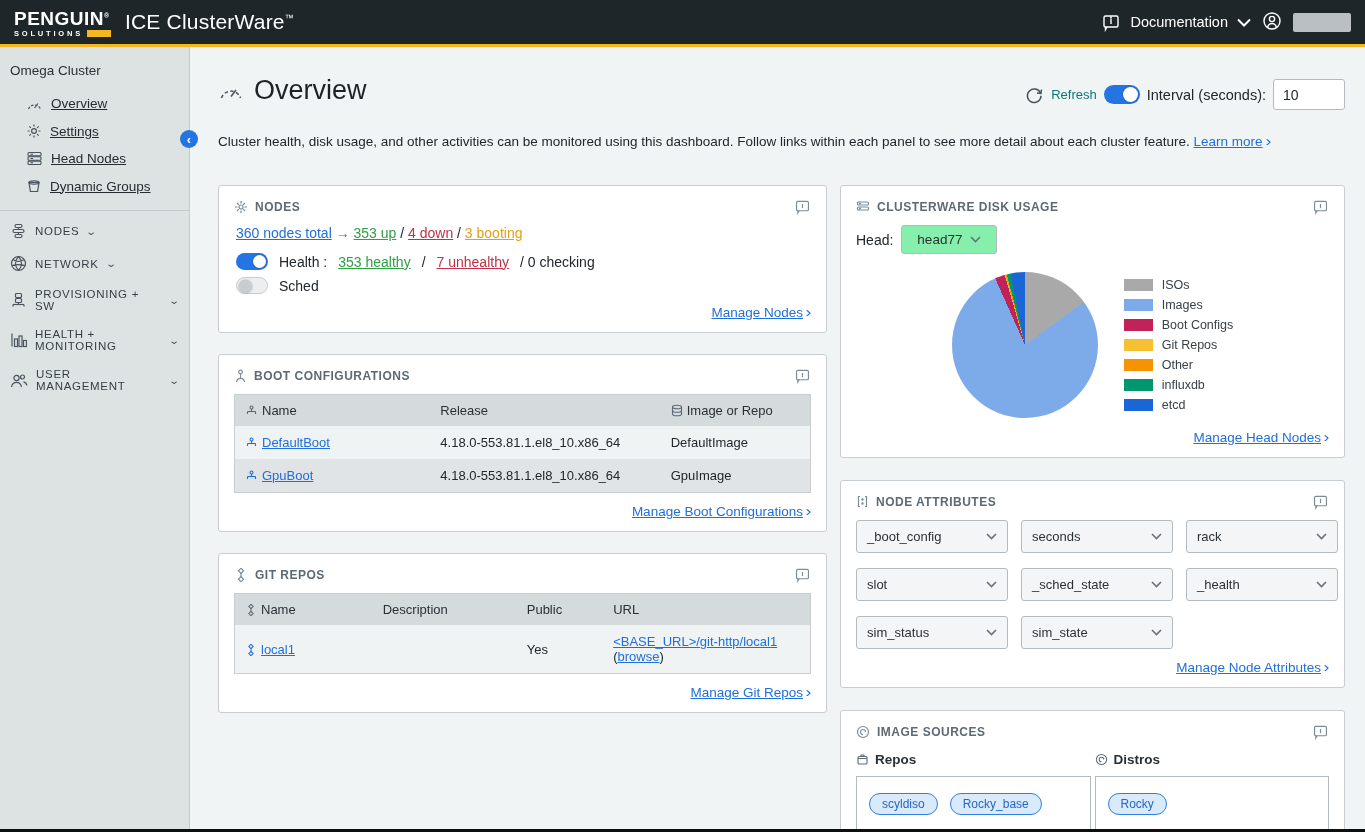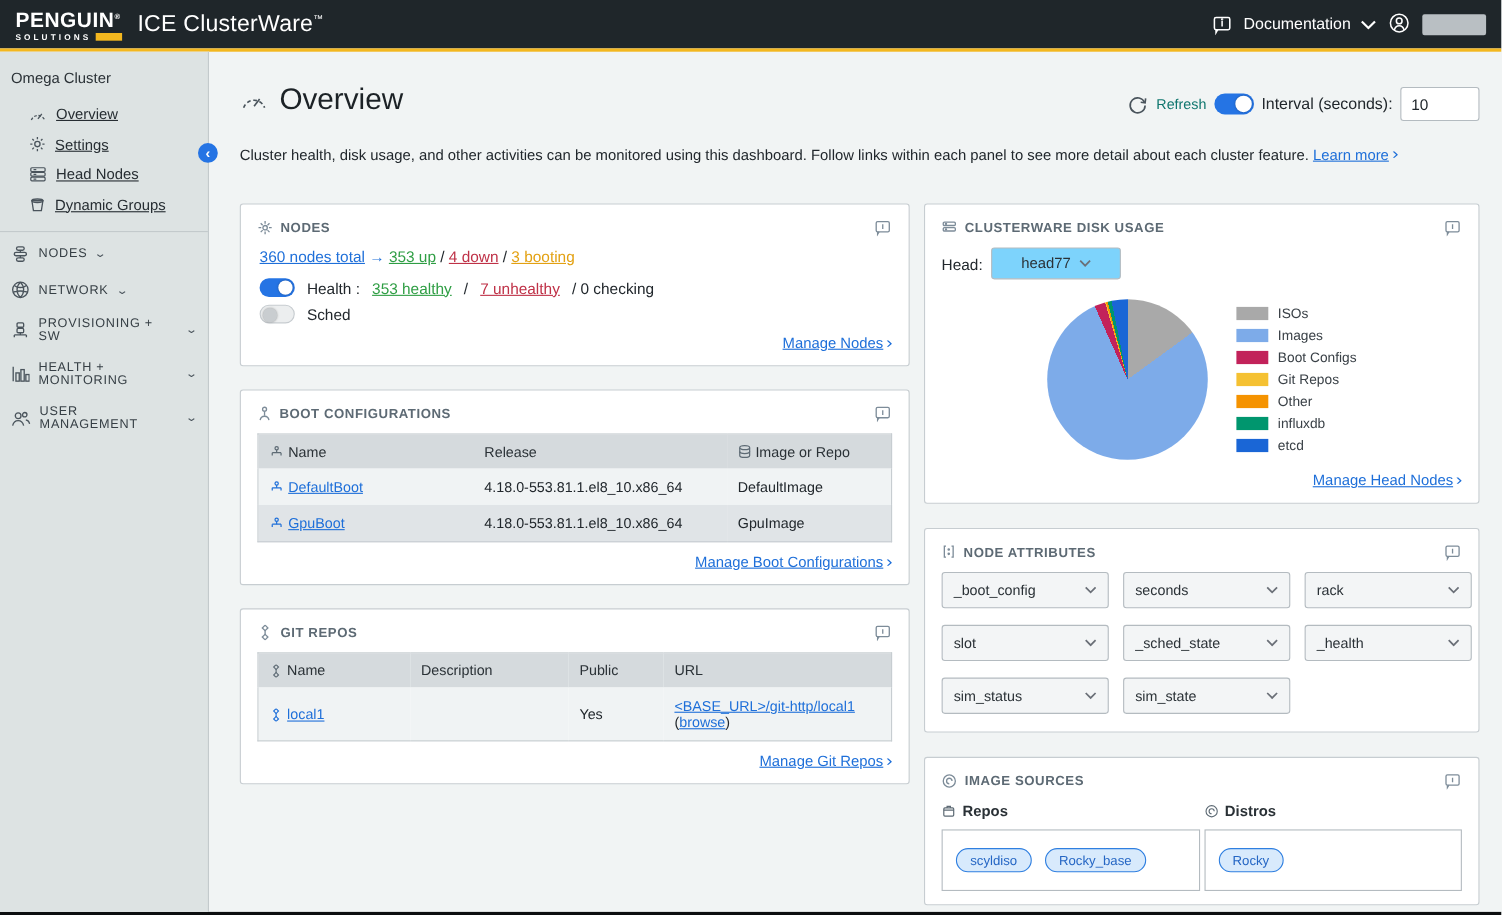--- a/index.html
+++ b/index.html
@@ -81,21 +81,21 @@
   
   table { width:100%; border-collapse:collapse; font-size:13px; border:1px solid #c7cdd1; }
   th { background:#d5dadd; text-align:left; font-weight:400; color:#2a3136; padding:8px 10px; }
   td { padding:9px 10px; color:#21272c; }
   tr.row-a td { background:#f0f3f4; }
   tr.row-b td { background:#e0e4e7; }
   th .icon, td .icon { vertical-align:-2px; margin-right:4px; }
 
   
   .head-row { display:flex; align-items:center; gap:8px; font-size:14px; margin:2px 0 8px 0; }
-  .select-box { display:flex; align-items:center; gap:8px; background:#7dd3fc; border:1px solid #b4bbc0; border-radius:3px; padding:6px 26px; font-size:13.5px; color:#2a3136; cursor:pointer; }
+  .select-box { display:flex; align-items:center; gap:8px; background:#86efac; border:1px solid #b4bbc0; border-radius:3px; padding:6px 15px; font-size:13.5px; color:#2a3136; cursor:pointer; }
   .chart-row { display:flex; align-items:center; justify-content:center; gap:26px; margin:18px 0 10px 0; }
   .pie { width:146px; height:146px; border-radius:50%; flex:none; }
   .legend { display:flex; flex-direction:column; gap:6px; }
   .legend-item { display:flex; align-items:center; gap:9px; }
   .legend-swatch { width:29px; height:12px; flex:none; }
   .legend-label { font-size:12.5px; color:#3a4147; }
 
   
   .attr-grid { display:grid; grid-template-columns:repeat(3, 152px); gap:15px 13px; margin:6px 0 4px 0; }
   .attr-dd { display:flex; align-items:center; justify-content:space-between; background:#f3f5f6; border:1px solid #b4bbc0; border-radius:3px; padding:8px 10px; font-size:13px; color:#2a3136; cursor:pointer; }
@@ -591,20 +591,21 @@
                   <polyline points="1,1 5.5,5.5 10,1"></polyline>
                 </svg>
               </span>
             <span class="attr-dd">
                 <span>sim_state</span>
                 <svg width="11" height="7" viewBox="0 0 11 7" fill="none" stroke="#6b7078" stroke-width="1.6">
                   <polyline points="1,1 5.5,5.5 10,1"></polyline>
                 </svg>
               </span>
           </div>
+          <div class="manage-row"><a class="blue-link">Manage Node Attributes</a><span class="link-chev">›</span></div>
         </section>
 
         <section class="panel">
           <div class="panel-head">
             <span class="icon">
               <svg width="14" height="14" viewBox="0 0 14 14" fill="none" stroke="#7d8c99" stroke-width="1.2">
                   <circle cx="7" cy="7" r="5.5"></circle>
                   <path d="M9.5 7a2.5 2.5 0 1 0-2.5 2.5"></path>
                 </svg>
             </span>

